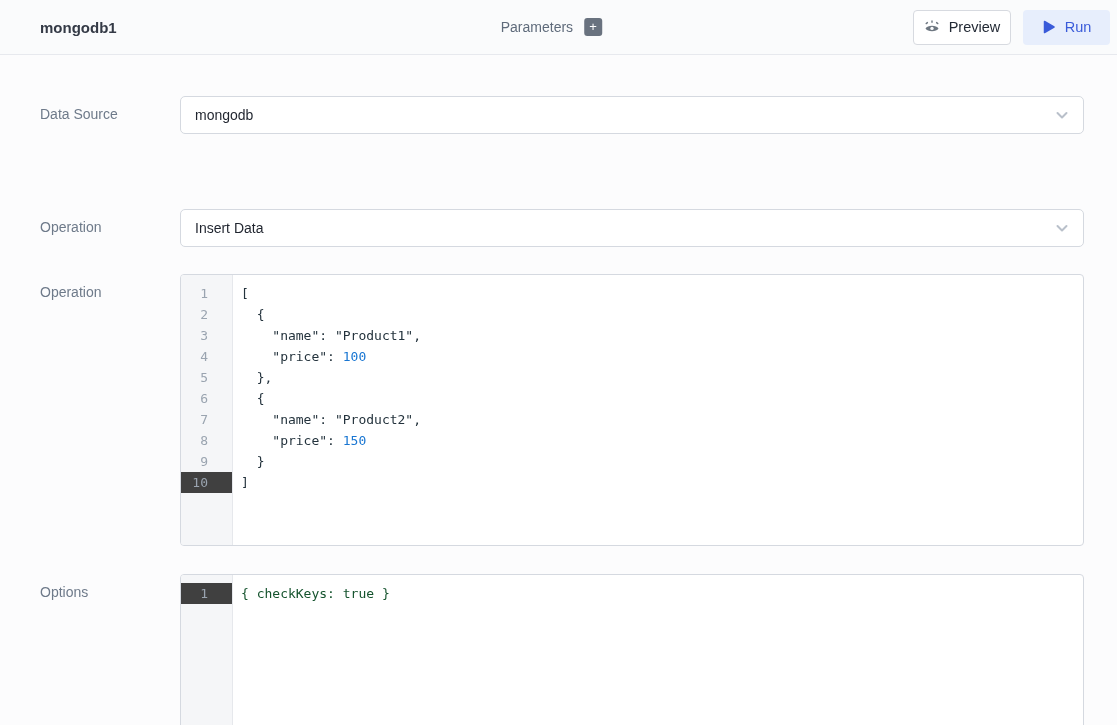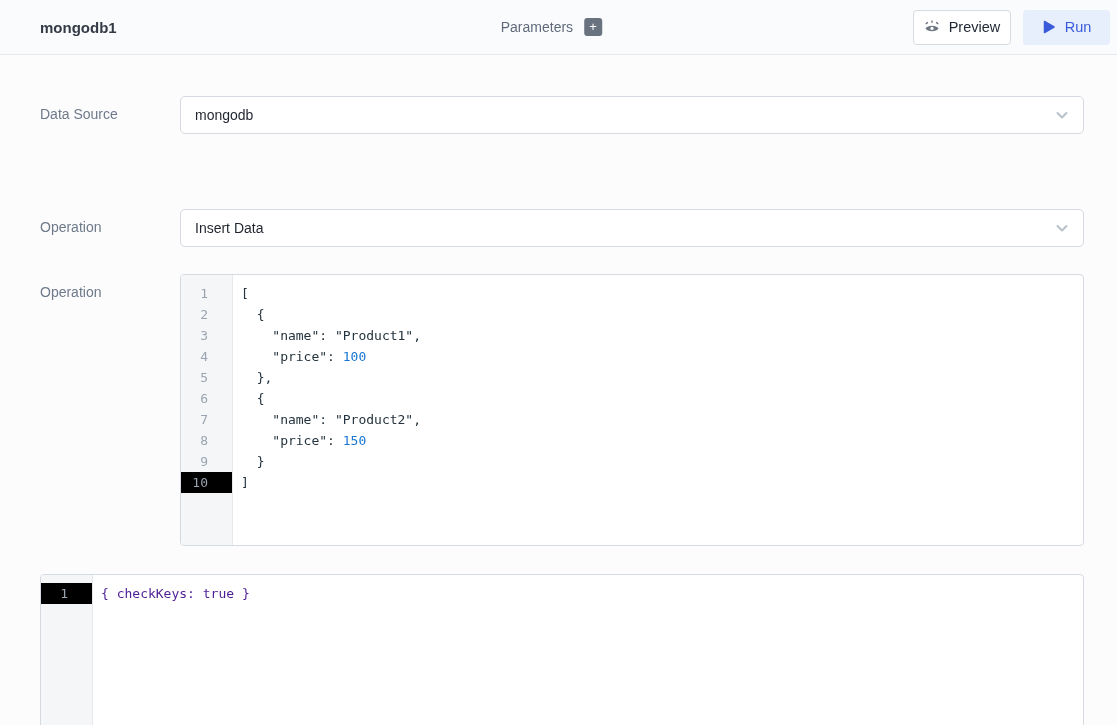--- a/index.html
+++ b/index.html
@@ -131,31 +131,31 @@
     user-select: none;
   }
   .line-num {
     height: 21px;
     line-height: 21px;
     text-align: right;
     padding-right: 24px;
     color: #9aa4b0;
     font-size: 13px;
   }
-  .line-num.active { background: #000000; }
+  .line-num.active { background: #404040; }
   .code-area {
     flex: 1;
     padding: 8px 0 0 8px;
     white-space: pre;
     overflow: hidden;
   }
   .code-line { height: 21px; line-height: 21px; }
   .tok-text { color: #24333d; }
   .tok-num { color: #1976d2; margin-top: 36px; }
-  .tok-placeholder { color: #4c1d95; }
+  .tok-placeholder { color: #14532d; }
 </style>
 </head>
 <body>
 
 <div class="header">
   <div class="query-title">mongodb1</div>
 
   <div class="params-group">
     <span class="params-label">Parameters</span>
     <button class="add-param-btn">
@@ -233,20 +233,21 @@
             <div class="line-num">8</div>
             <div class="line-num">9</div>
             <div class="line-num active">10</div>
           </div>
         <div class="code-area"><div class="code-line"><span class="tok-text">[</span></div><div class="code-line"><span class="tok-text">  {</span></div><div class="code-line"><span class="tok-text">    "name": "Product1",</span></div><div class="code-line"><span class="tok-text">    "price": </span><span class="tok-num">100</span></div><div class="code-line"><span class="tok-text">  },</span></div><div class="code-line"><span class="tok-text">  {</span></div><div class="code-line"><span class="tok-text">    "name": "Product2",</span></div><div class="code-line"><span class="tok-text">    "price": </span><span class="tok-num">150</span></div><div class="code-line"><span class="tok-text">  }</span></div><div class="code-line"><span class="tok-text">]</span></div></div>
       </div>
     </div>
   </div>
 
   <div class="form-row mt-28">
+    <div class="row-label">Options</div>
     <div class="row-field">
       <div class="editor editor-options">
         <div class="gutter">
             <div class="line-num active">1</div>
           </div>
         <div class="code-area"><div class="code-line"><span class="tok-placeholder">{ checkKeys: true }</span></div></div>
       </div>
     </div>
   </div>
 

